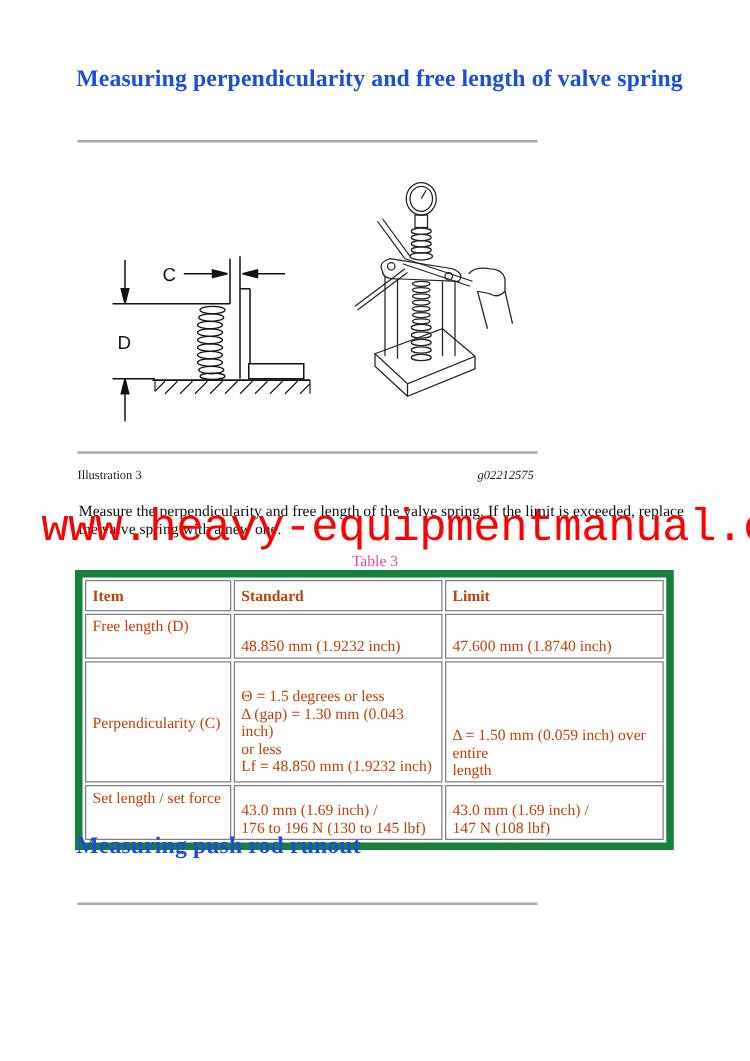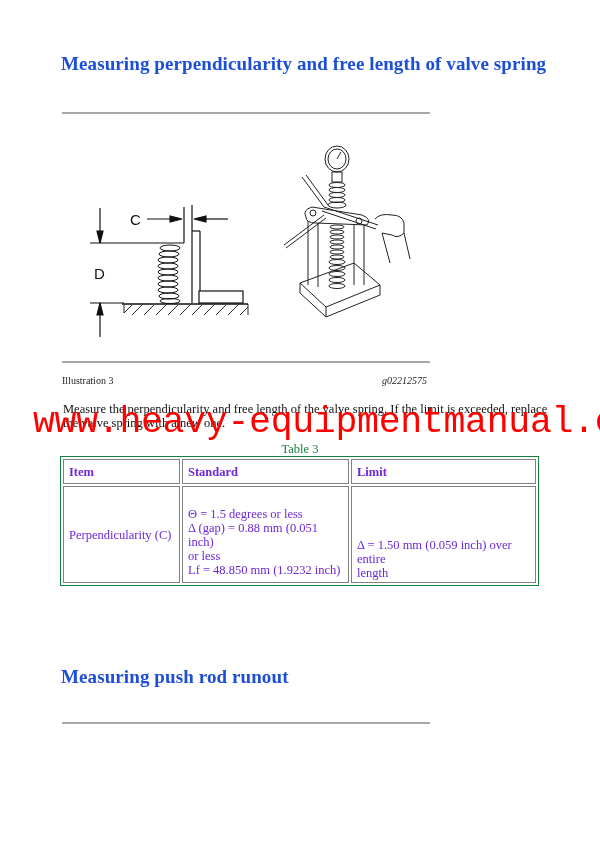--- a/index.html
+++ b/index.html
@@ -74,32 +74,32 @@
       line-height: 46px;
       letter-spacing: -0.3px;
     }
     .table-title {
       position: absolute;
       top: 442px;
       left: 0;
       width: 600px;
       text-align: center;
       font-size: 12.5px;
-      color: #15803d;
+      color: #ec4899;
     }
     table.spec {
       position: absolute;
       left: 60px;
       top: 456px;
       width: 479px;
       border-collapse: separate;
       border-spacing: 2px;
-      border: 1px solid #15803d;
+      border: 6px solid #15803d;
       font-size: 12.5px;
-      color: #6d28d9;
+      color: #c2410c;
     }
     table.spec td, table.spec th {
       border: 1px solid #808080;
       padding: 2px 5px;
       text-align: left;
       line-height: 14px;
     }
     table.spec th {
       font-weight: bold;
       height: 19px;
@@ -252,30 +252,50 @@
 
 <table class="spec">
   <thead>
     <tr>
       <th class="col1">Item</th>
       <th class="col2">Standard</th>
       <th>Limit</th>
     </tr>
   </thead>
   <tbody>
+    <tr class="r1">
+      <td class="top">Free length (D)</td>
+      <td class="bottom">
+        <span class="line">48.850 mm (1.9232 inch)</span>
+      </td>
+      <td class="bottom">
+        <span class="line">47.600 mm (1.8740 inch)</span>
+      </td>
+    </tr>
     <tr class="r2">
       <td class="mid">Perpendicularity (C)</td>
       <td class="top" style="padding-top:20px">
         <span class="line">Θ = 1.5 degrees or less</span>
-        <span class="line">Δ (gap) = 0.88 mm (0.051 inch)</span>
+        <span class="line">Δ (gap) = 1.30 mm (0.043 inch)</span>
         <span class="line">or less</span>
         <span class="line">Lf = 48.850 mm (1.9232 inch)</span>
       </td>
       <td class="lowmid">
         <span class="line">Δ = 1.50 mm (0.059 inch) over entire</span>
         <span class="line">length</span>
       </td>
     </tr>
+    <tr class="r3">
+      <td class="top">Set length / set force</td>
+      <td class="bottom">
+        <span class="line">43.0 mm (1.69 inch) /</span>
+        <span class="line">176 to 196 N (130 to 145 lbf)</span>
+      </td>
+      <td class="bottom">
+        <span class="line">43.0 mm (1.69 inch) /</span>
+        <span class="line">147 N (108 lbf)</span>
+      </td>
+    </tr>
   </tbody>
 </table>
 
 <h1 class="heading" id="h2">Measuring push rod runout</h1>
 <div class="rule" id="rule3"></div>
 
 </body></html>

